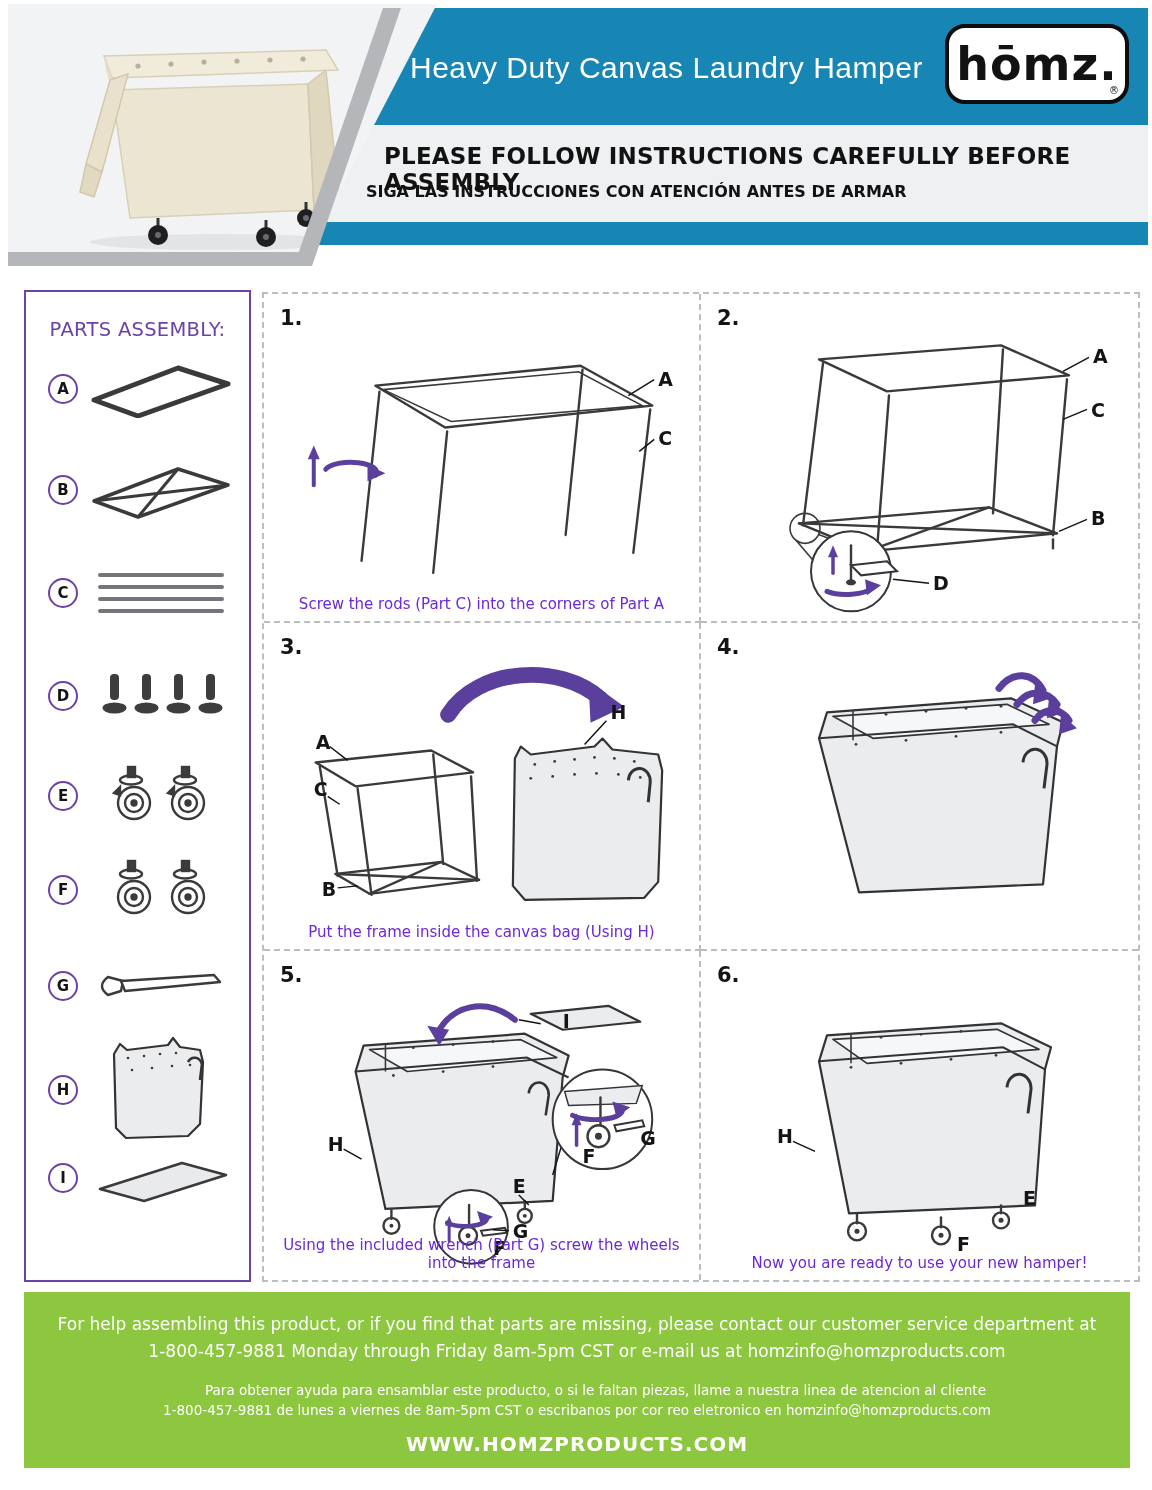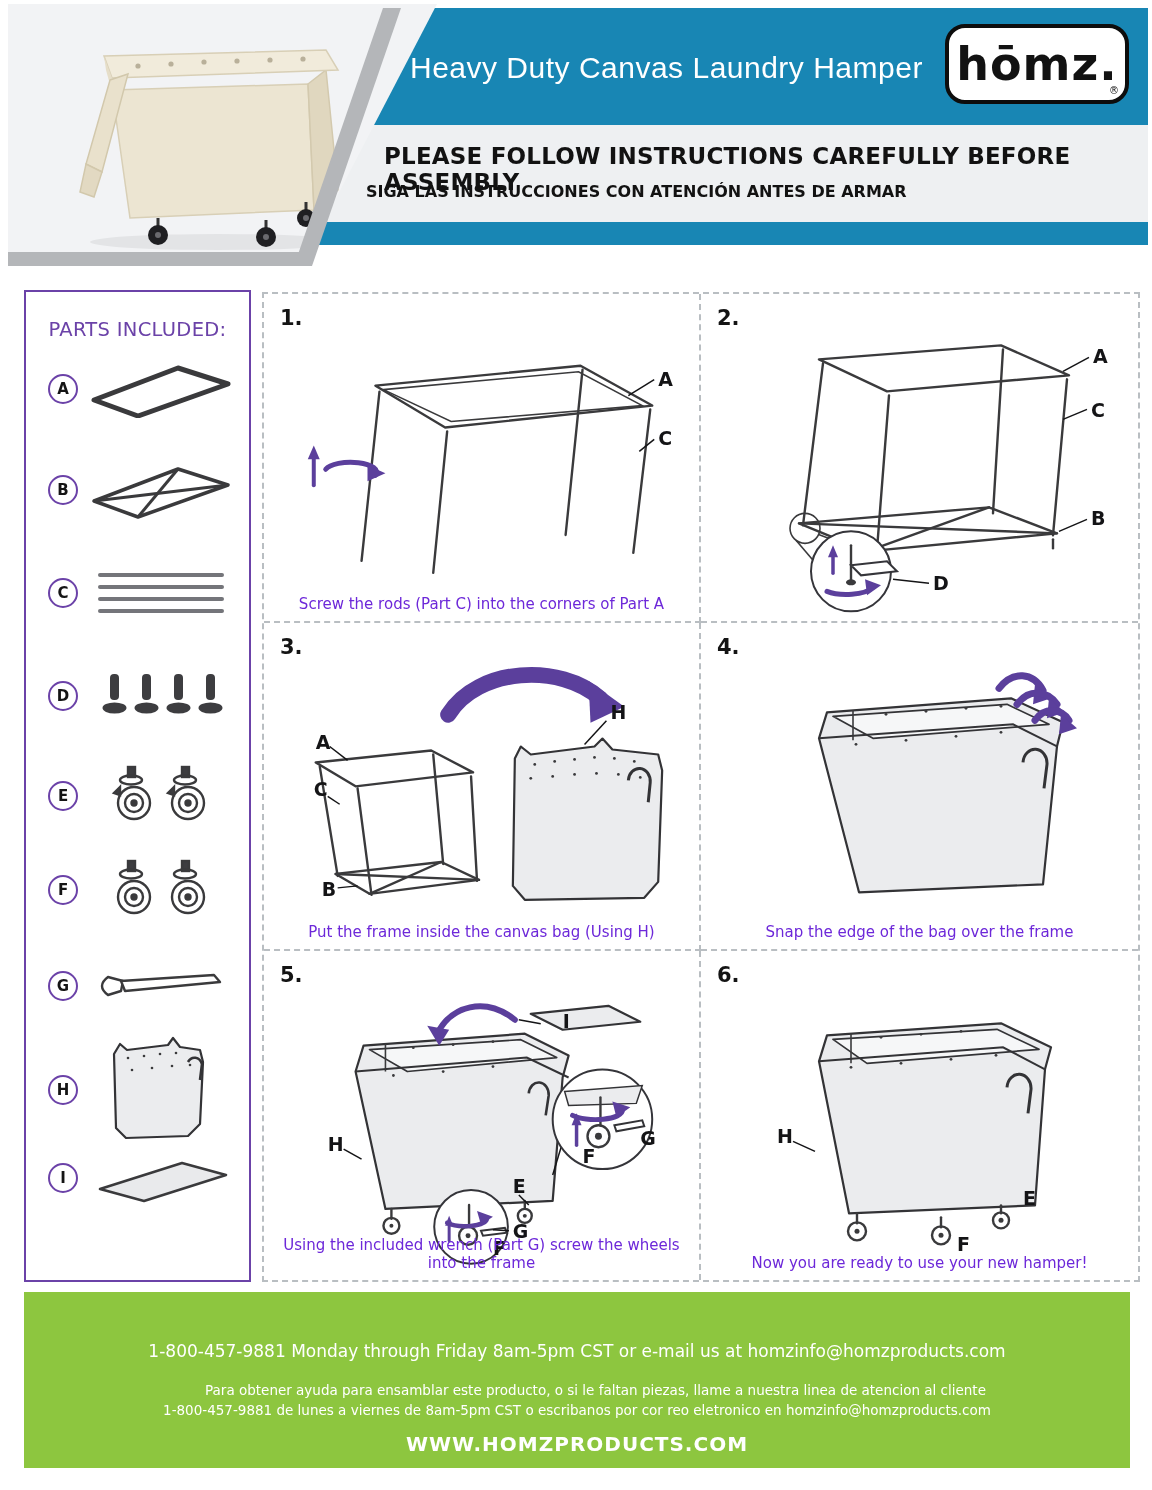--- a/index.html
+++ b/index.html
@@ -114,21 +114,21 @@
       </svg>
     </div>
 
     <svg class="hdr-shadows" viewBox="0 0 1152 270">
       <rect x="8" y="252" width="302" height="14" fill="#b4b6b9"></rect>
       <polygon points="383,8 401,8 312,266 294,266" fill="#b4b6b9"></polygon>
     </svg>
   </div>
 
   <div class="parts">
-    <div class="parts-title">PARTS INCLUDED:</div>
+    <div class="parts-title">PARTS ASSEMBLY:</div>
 
     <div class="part-row" style="top:67px;height:60px;">
       <div class="part-circle">A</div>
       <div class="part-art">
           <svg width="150" height="58" viewBox="0 0 150 58">
         <polygon points="8,40 92,8 142,24 52,56" fill="none" stroke="#3a3a3c" stroke-width="5" stroke-linejoin="round"></polygon>
       </svg>
         </div>
     </div>
 
@@ -366,21 +366,20 @@
           <circle cx="300" cy="82" r="1.4" class="dot"></circle>
         <path d="M 322,112 a 12,14 0 0 1 24,2 l -3,24" fill="none" stroke="#333336" stroke-width="3"></path>
         <path class="pa" style="stroke-width:7" d="M 298,38 c 14,-18 34,-16 44,2"></path>
         <polygon class="pf" points="334,34 350,48 332,54"></polygon>
         <path class="pa" style="stroke-width:7" d="M 316,54 c 12,-16 30,-14 40,0"></path>
         <polygon class="pf" points="348,48 364,62 346,68"></polygon>
         <path class="pa" style="stroke-width:7" d="M 334,70 c 10,-14 26,-12 34,0"></path>
         <polygon class="pf" points="360,64 376,78 358,84"></polygon>
       </svg>
       <div class="stepnum">4.</div>
-      <div class="caption">Snap the edge of the bag over the frame</div>
     </div>
 
     <div class="cell cr">
       <svg class="fig" viewBox="0 0 437 272" preserveAspectRatio="xMidYMid meet">
         <path class="bag" d="M 92,92 L 100,66 L 262,54 L 306,76 L 300,98 L 290,222 L 122,230 Z"></path>
         <polygon class="open" points="106,70 258,60 294,78 144,92"></polygon>
         <line class="thin" x1="122" y1="64" x2="122" y2="92"></line>
         <polyline points="92,92 264,78 306,98" fill="none" stroke="#333336" stroke-width="2"></polyline>
         <circle cx="150" cy="68" r="1.4" class="dot"></circle>
           <circle cx="190" cy="65" r="1.4" class="dot"></circle>
@@ -461,19 +460,20 @@
         <text class="lbl" x="76" y="164">H</text>
         <text class="lbl" x="322" y="226">E</text>
         <text class="lbl" x="256" y="272">F</text>
       </svg>
       <div class="stepnum">6.</div>
       <div class="caption">Now you are ready to use your new hamper!</div>
     </div>
   </div>
 
   <div class="footer">
+    <div class="f-en1">For help assembling this product, or if you find that parts are missing, please contact our customer service department at</div>
     <div class="f-en2">1-800-457-9881 Monday through Friday 8am-5pm CST or e-mail us at homzinfo@homzproducts.com</div>
     <div class="f-es1">Para obtener ayuda para ensamblar este producto, o si le faltan piezas, llame a nuestra linea de atencion al cliente</div>
     <div class="f-es2">1-800-457-9881 de lunes a viernes de 8am-5pm CST o escribanos por cor reo eletronico en homzinfo@homzproducts.com</div>
     <div class="f-web">WWW.HOMZPRODUCTS.COM</div>
   </div>
 
 </div>
 
 </body></html>

